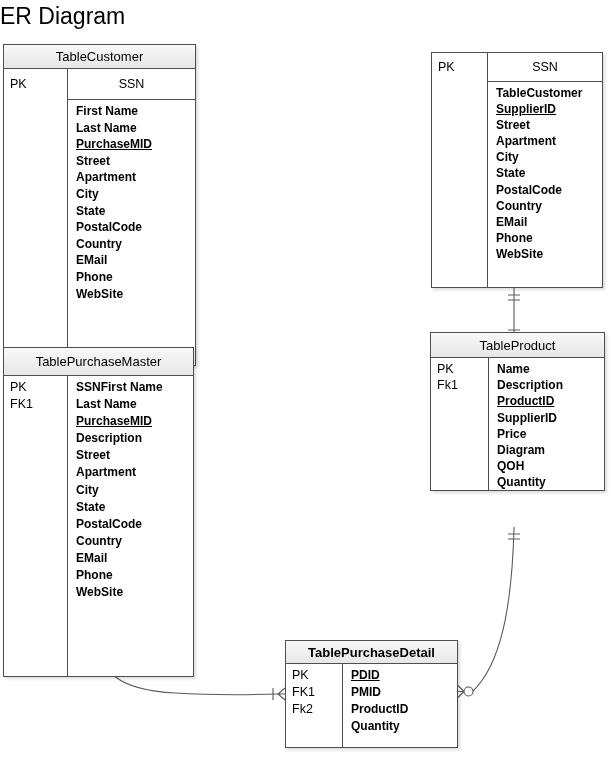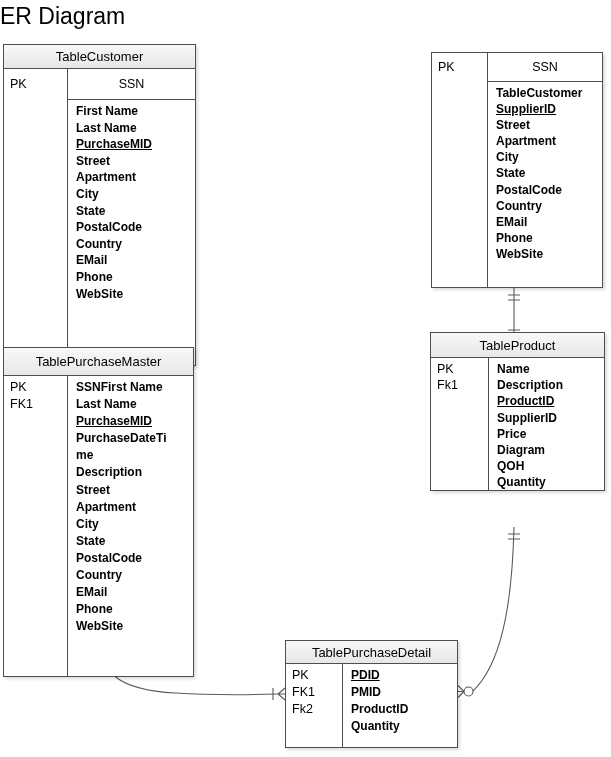--- a/index.html
+++ b/index.html
@@ -136,21 +136,20 @@
             <div class="klist">
               <div class="row">PK</div>
               <div class="row">FK1</div>
             </div>
           </div>
           <div class="efcol">
             <div class="flist">
               <div class="row">SSNFirst Name</div>
               <div class="row">Last Name</div>
               <div class="row u">PurchaseMID</div>
-              <div class="row">PurchaseDateTime</div>
               <div class="row">Description</div>
               <div class="row">Street</div>
               <div class="row">Apartment</div>
               <div class="row">City</div>
               <div class="row">State</div>
               <div class="row">PostalCode</div>
               <div class="row">Country</div>
               <div class="row">EMail</div>
               <div class="row">Phone</div>
               <div class="row">WebSite</div>
@@ -175,21 +174,21 @@
               <div class="row">SupplierID</div>
               <div class="row">Price</div>
               <div class="row">Diagram</div>
               <div class="row">QOH</div>
               <div class="row">Quantity</div>
             </div>
           </div>
         </div>
       </div>
       <div class="entity e-purchase_detail" style="left: 285px; top: 640px; width: 173px; height: 108px; --lh: 17px;">
-        <div class="ehead" style="height: 23px;">TablePurchaseDetail</div>
+        <div class="ehead" style="height: 23px; font-weight: bold;">TablePurchaseDetail</div>
         <div class="ebody">
           <div class="ekeys" style="width: 57px;">
             <div class="klist">
               <div class="row">PK</div>
               <div class="row">FK1</div>
               <div class="row">Fk2</div>
             </div>
           </div>
           <div class="efcol">
             <div class="flist">

